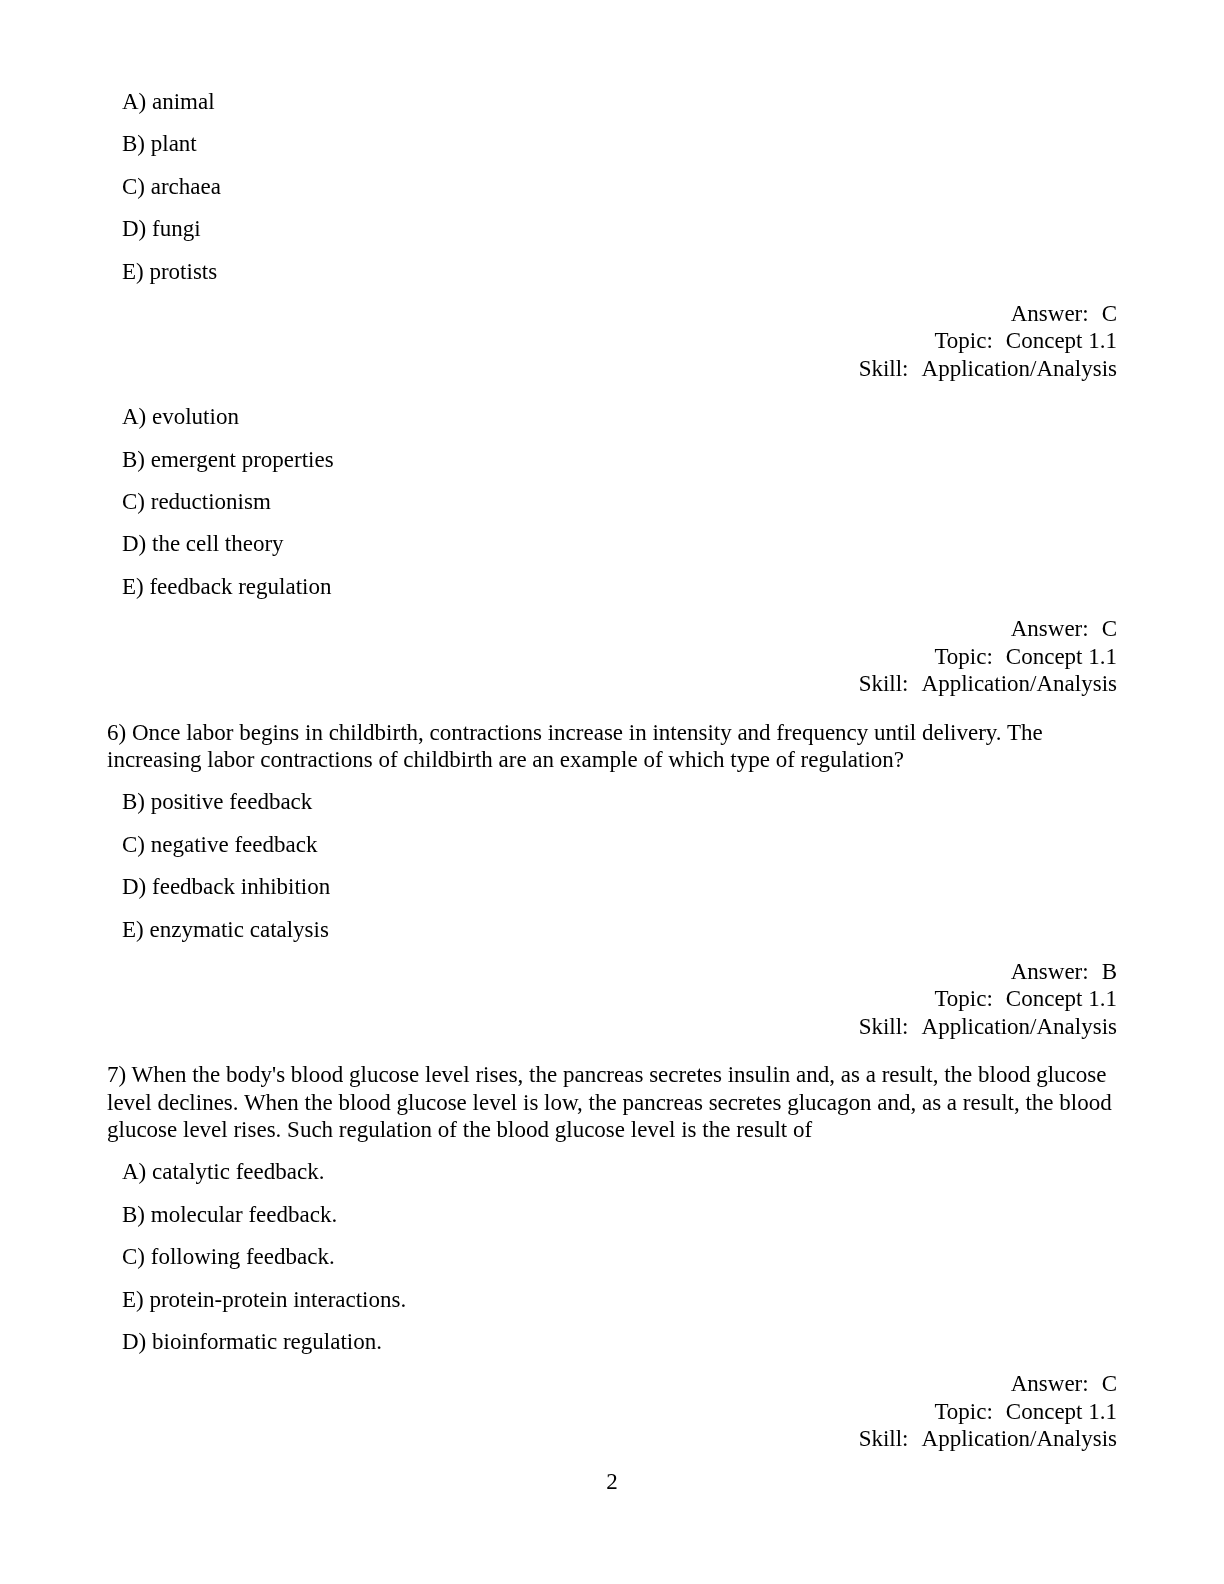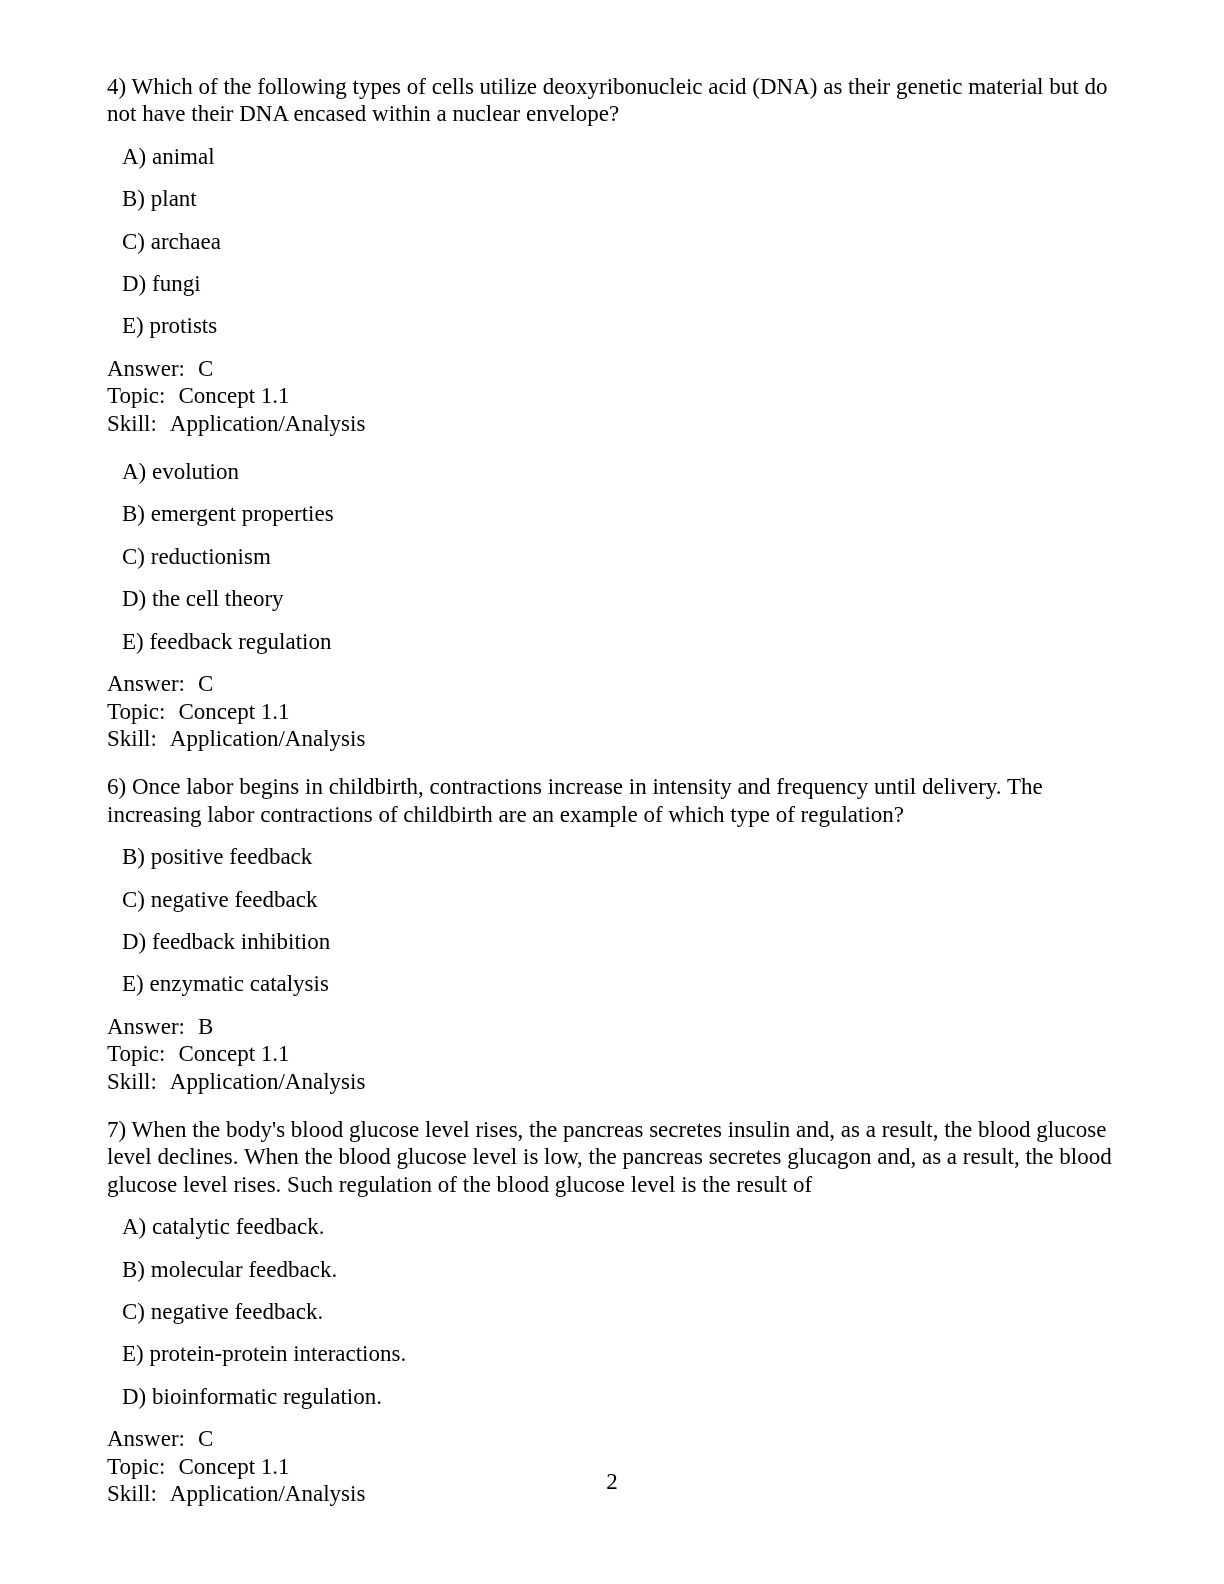--- a/index.html
+++ b/index.html
@@ -25,40 +25,40 @@
     margin: 0 0 21px 0;
   }
   .stem {
     margin: 0;
   }
   .option {
     margin: 15px;
   }
   .meta-line {
     margin: 0;
+    text-align: right;
   }
   .meta-value {
     margin-left: 13px;
   }
   .page-number {
     position: absolute;
     top: 1468px;
     left: 0;
     width: 100%;
     text-align: center;
     font-size: 23px;
   }
 </style>
 </head>
 <body>
 
 <div class="page">
 
   <section class="question">
-    <p class="stem">4) Which of the following types of cells utilize deoxyribonucleic acid (DNA) as their genetic material but do not have their DNA encased within a nuclear envelope?</p>
     <div class="option">A) animal</div>
     <div class="option">B) plant</div>
     <div class="option">C) archaea</div>
     <div class="option">D) fungi</div>
     <div class="option">E) protists</div>
     <div class="meta-line">
       <span class="meta-label">Answer:</span><span class="meta-value">C</span>
     </div>
     <div class="meta-line">
       <span class="meta-label">Topic:</span><span class="meta-value">Concept 1.1</span>
@@ -99,21 +99,21 @@
     </div>
     <div class="meta-line">
       <span class="meta-label">Skill:</span><span class="meta-value">Application/Analysis</span>
     </div>
   </section>
 
   <section class="question">
     <p class="stem">7) When the body's blood glucose level rises, the pancreas secretes insulin and, as a result, the blood glucose level declines. When the blood glucose level is low, the pancreas secretes glucagon and, as a result, the blood glucose level rises. Such regulation of the blood glucose level is the result of</p>
     <div class="option">A) catalytic feedback.</div>
     <div class="option">B) molecular feedback.</div>
-    <div class="option">C) negative feedback.</div>
+    <div class="option">C) following feedback.</div>
     <div class="option">E) protein-protein interactions.</div>
     <div class="option">D) bioinformatic regulation.</div>
     <div class="meta-line">
       <span class="meta-label">Answer:</span><span class="meta-value">C</span>
     </div>
     <div class="meta-line">
       <span class="meta-label">Topic:</span><span class="meta-value">Concept 1.1</span>
     </div>
     <div class="meta-line">
       <span class="meta-label">Skill:</span><span class="meta-value">Application/Analysis</span>

